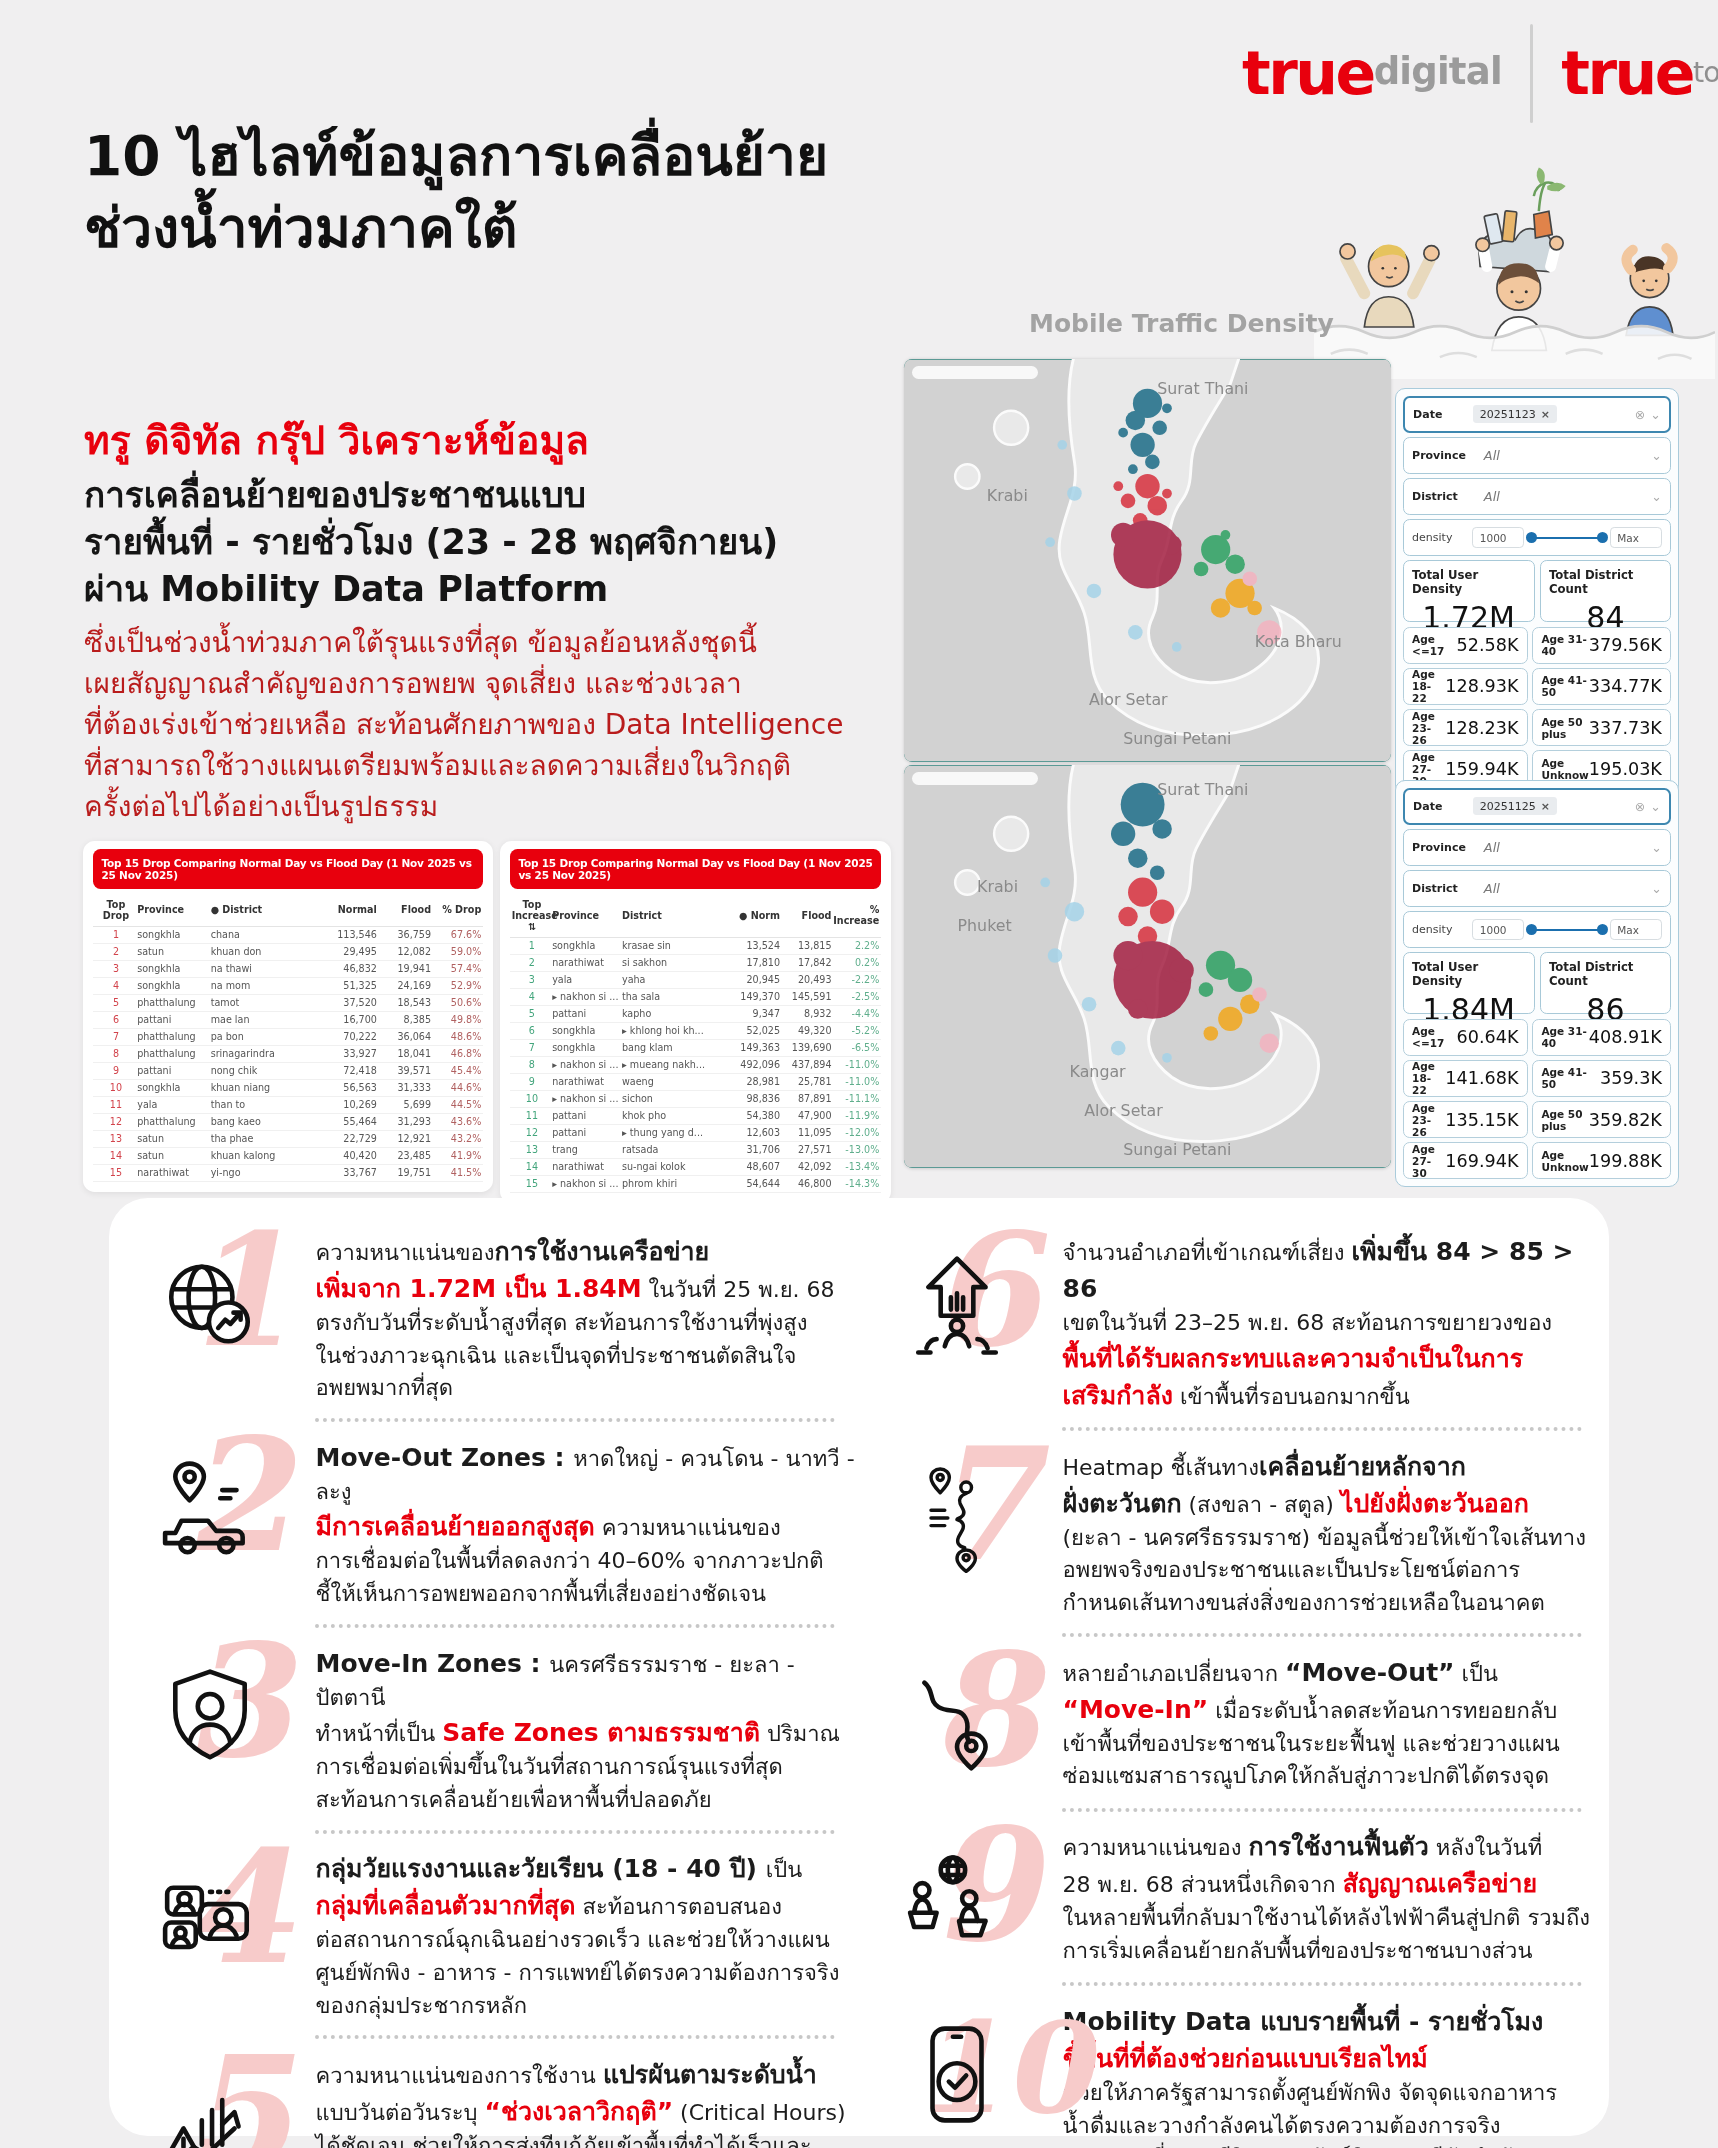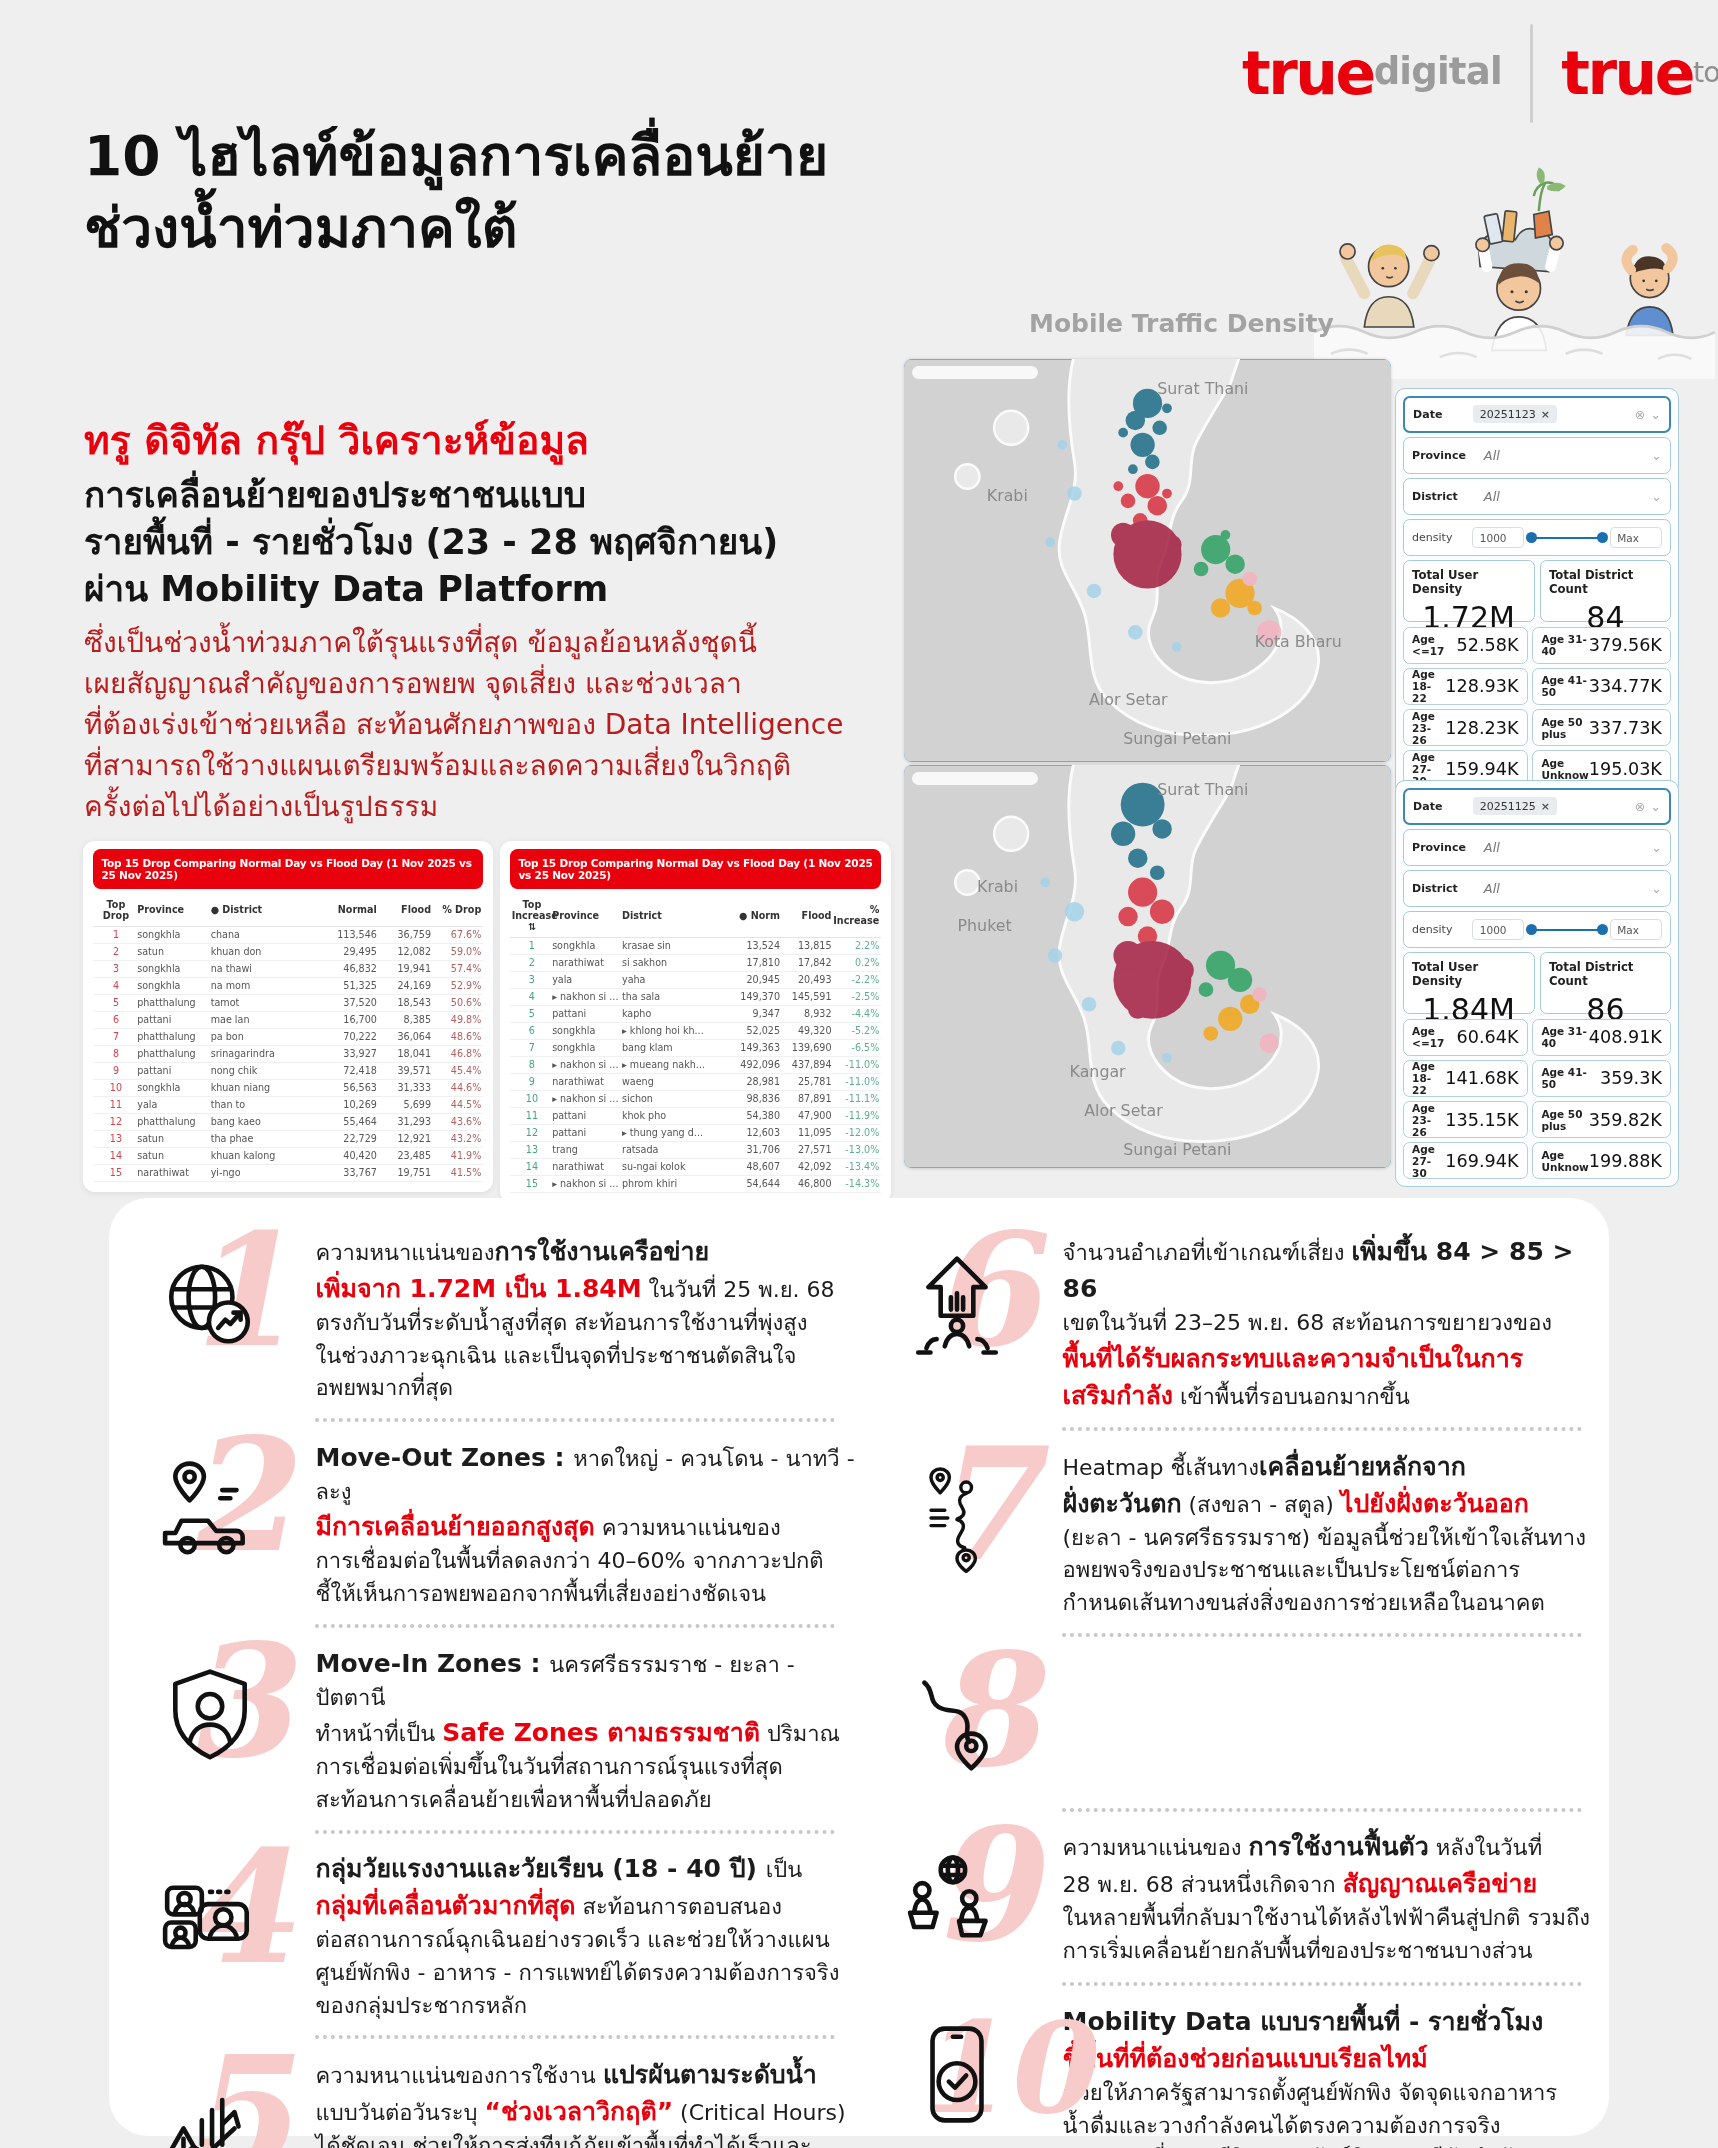--- a/index.html
+++ b/index.html
@@ -19,21 +19,21 @@
   .intro-heading{position:absolute;left:84px;top:409px;font-size:39px;font-weight:bold;color:#e8000d;}
   .intro-line{position:absolute;left:84px;font-size:35px;font-weight:bold;color:#151515;}
   .il1{top:467px}.il2{top:514px}.il3{top:561px}
   .intro-para{position:absolute;left:84px;top:623px;width:772px;font-size:28px;line-height:1.46;
               color:#b91c1c;white-space:pre-line;}
   .mtd-label{position:absolute;left:1029px;top:309px;font-size:25px;font-weight:bold;color:#a3a3a3;}
   
   .illustration{position:absolute;left:1314px;top:134px;width:401px;height:245px;}
   
   .map-card{position:absolute;left:904px;width:487px;height:403px;border-radius:8.4px;overflow:hidden;
-            background:#0ea5e9;box-shadow:0 0.8px 3.4px rgba(0,0,0,.15);}
+            background:#0f766e;box-shadow:0 0.8px 3.4px rgba(0,0,0,.15);}
   .map1{top:359px}.map2{top:765px}
   .map-card svg{display:block;width:100%;height:100%;}
   .maplabel{font-size:6.5px;fill:#8a8a8a;}
   .map-pill{position:absolute;left:8.4px;top:6.7px;width:126px;height:13.4px;background:#fff;border-radius:6.7px;opacity:.85;}
   
   .dash{position:absolute;left:1395px;width:284px;box-sizing:border-box;background:#fbfdfe;border:1.7px solid #a9cbdb;
         border-radius:10px;padding:6.7px;display:flex;flex-direction:column;gap:4.2px;}
   .dash1{top:388px}.dash2{top:780px}
   .dash-row{background:#fff;border:1.3px solid #a8c9d8;border-radius:6.7px;min-height:37px;display:flex;
             align-items:center;padding:3.4px 8.4px;box-sizing:border-box;}
@@ -829,20 +829,24 @@
         <div class="dotted-sep"></div>
         <div class="insight">
           <div class="insight-icon-wrap">
             <div class="insight-num">8</div>
             <div class="insight-icon"><svg viewBox="0 0 100 100" fill="none" stroke="#111" stroke-width="4.5" stroke-linecap="round" stroke-linejoin="round">
                 <path d="M18 8c10 8 4 18 14 24s20 0 26 10-2 16 4 24"></path>
                 <path d="M64 58c-8 0-14 6-14 13 0 9 14 21 14 21s14-12 14-21c0-7-6-13-14-13z"></path>
                 <circle cx="64" cy="70" r="5"></circle>
               </svg></div>
           </div>
+          <div class="insight-text"><span class="run-p">หลายอำเภอเปลี่ยนจาก </span><span class="run-b">“Move-Out”</span><span class="run-p"> เป็น
+</span><span class="run-rb">“Move-In”</span><span class="run-p"> เมื่อระดับน้ำลดสะท้อนการทยอยกลับ
+เข้าพื้นที่ของประชาชนในระยะฟื้นฟู และช่วยวางแผน
+ซ่อมแซมสาธารณูปโภคให้กลับสู่ภาวะปกติได้ตรงจุด</span></div>
         </div>
         <div class="dotted-sep"></div>
         <div class="insight">
           <div class="insight-icon-wrap">
             <div class="insight-num">9</div>
             <div class="insight-icon"><svg viewBox="0 0 100 100" fill="none" stroke="#111" stroke-width="4.5" stroke-linecap="round" stroke-linejoin="round">
                 <circle cx="46" cy="20" r="12"></circle>
                 <ellipse cx="46" cy="20" rx="5" ry="12"></ellipse>
                 <path d="M35 16h22M35 25h22"></path>
                 <circle cx="16" cy="40" r="7"></circle>

